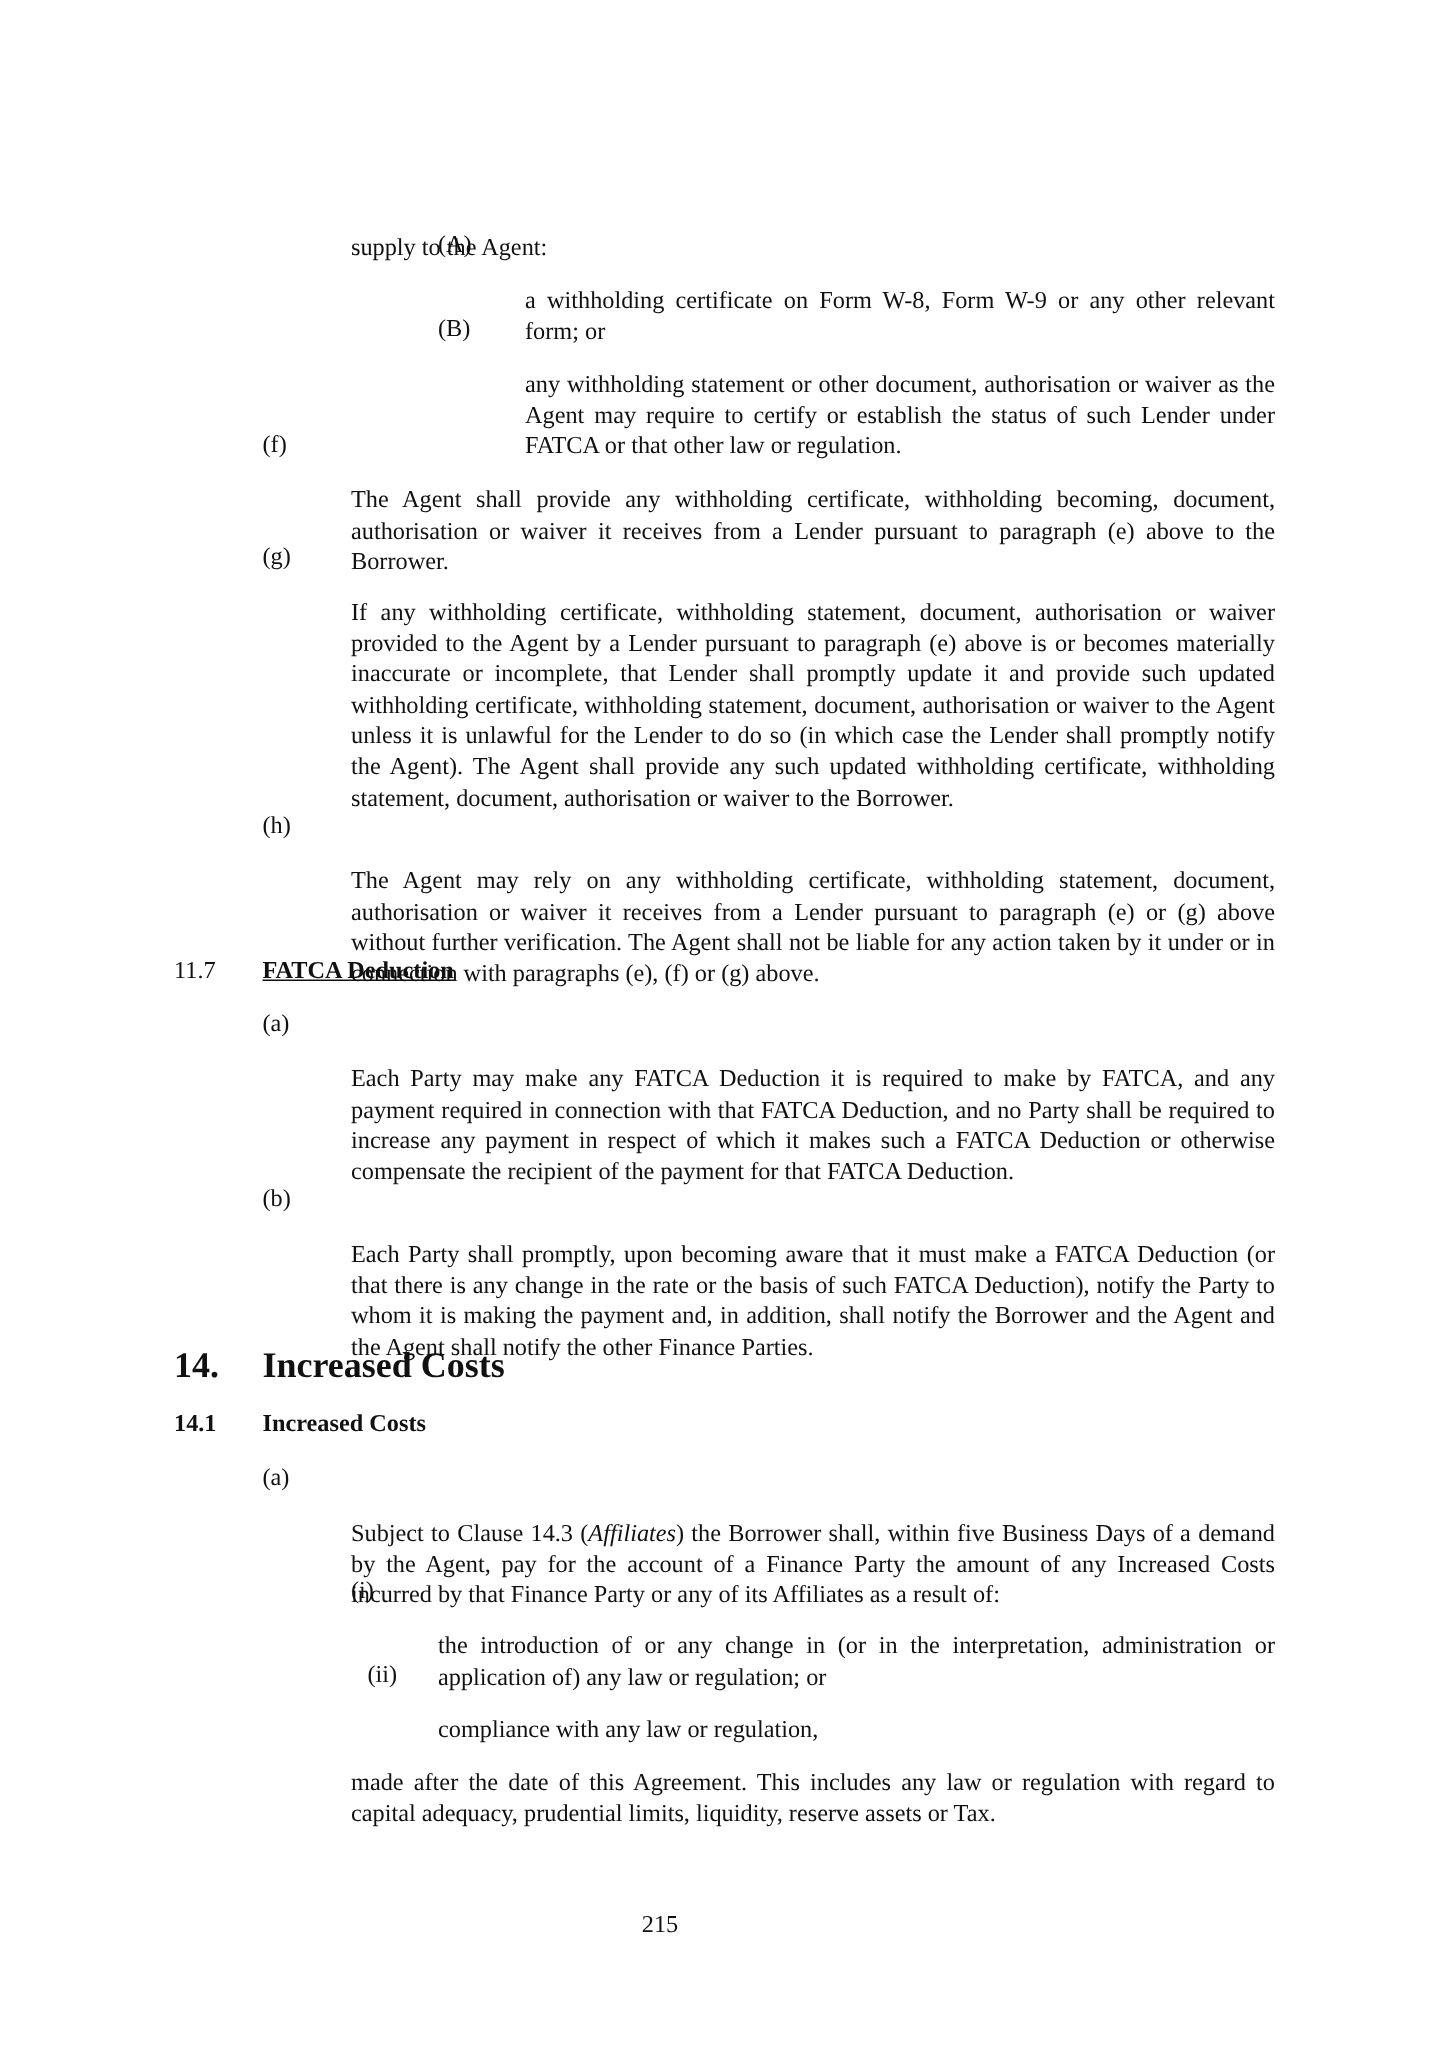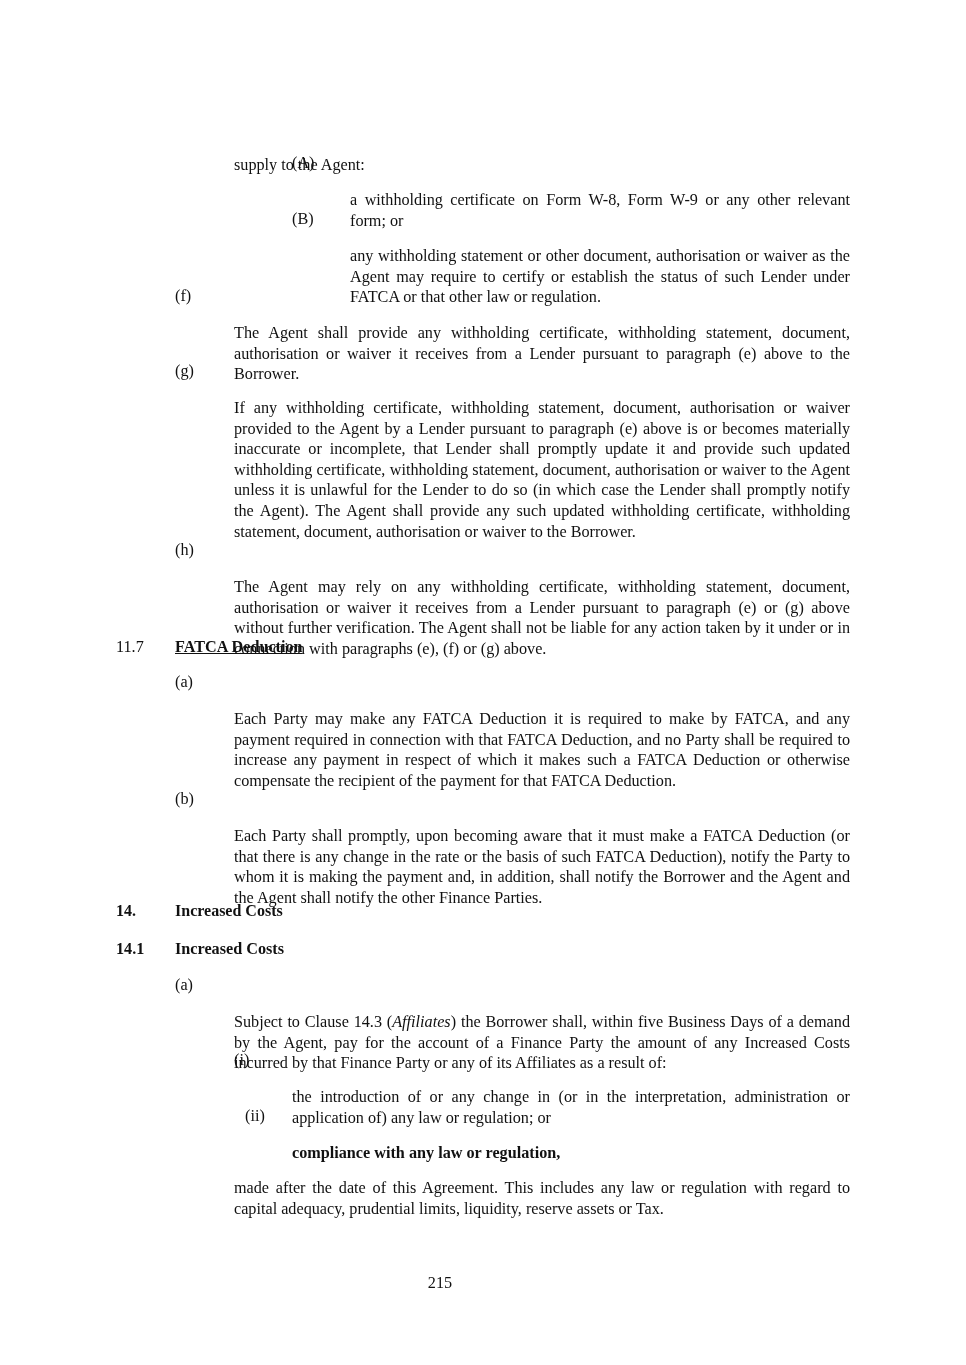--- a/index.html
+++ b/index.html
@@ -6,21 +6,21 @@
     body {
       width: 966px; height: 1365px; position: relative; overflow: hidden;
       font-family: "Liberation Serif", "DejaVu Serif", serif;
       color: #111111; font-size: 16.2px; line-height: 20.6px;
     }
     .page { position: absolute; left: 0; top: 0; width: 966px; height: 1365px; }
     .blk { position: absolute; margin-top: 37px; }
     .just { text-align: justify; text-align-last: left; }
     .num { position: absolute; }
     .bold { font-weight: bold; }
-    .h1 { font-size: 16px; font-weight: bold; }
+    .h1 { font-size: 24px; font-weight: bold; }
     .pageno { position: absolute; left: 0; width: 880px; text-align: center; top: 1273px; }
     i { font-style: italic; }
   </style>
 </head>
 <body>
 
 <div class="page">
 
   <div class="blk" style="left:234px; top:118px;">supply to the Agent:</div>
 
@@ -29,21 +29,21 @@
     <div class="blk just" style="left:350px; top:153px; width:500px;">a withholding certificate on Form W-8, Form W-9 or any other relevant form; or</div>
   </div>
 
   <div>
     <span class="num" style="left:292px; top:209px;">(B)</span>
     <div class="blk just" style="left:350px; top:209px; width:500px;">any withholding statement or other document, authorisation or waiver as the Agent may require to certify or establish the status of such Lender under FATCA or that other law or regulation.</div>
   </div>
 
   <div>
     <span class="num" style="left:175px; top:286px;">(f)</span>
-    <div class="blk just" style="left:234px; top:286px; width:616px;">The Agent shall provide any withholding certificate, withholding statement, document, authorisation or waiver it receives from a Lender pursuant to paragraph (e) above to the Borrower.</div>
+    <div class="blk just" style="left:234px; top:286px; width:616px;">The Agent shall provide any withholding certificate, withholding becoming, document, authorisation or waiver it receives from a Lender pursuant to paragraph (e) above to the Borrower.</div>
   </div>
 
   <div>
     <span class="num" style="left:175px; top:361px;">(g)</span>
     <div class="blk just" style="left:234px; top:361px; width:616px;">If any withholding certificate, withholding statement, document, authorisation or waiver provided to the Agent by a Lender pursuant to paragraph (e) above is or becomes materially inaccurate or incomplete, that Lender shall promptly update it and provide such updated withholding certificate, withholding statement, document, authorisation or waiver to the Agent unless it is unlawful for the Lender to do so (in which case the Lender shall promptly notify the Agent).  The Agent shall provide any such updated withholding certificate, withholding statement, document, authorisation or waiver to the Borrower.</div>
   </div>
 
   <div>
     <span class="num" style="left:175px; top:540px;">(h)</span>
     <div class="blk just" style="left:234px; top:540px; width:616px;">The Agent may rely on any withholding certificate, withholding statement, document, authorisation or waiver it receives from a Lender pursuant to paragraph (e) or (g) above without further verification.  The Agent shall not be liable for any action taken by it under or in connection with paragraphs (e), (f) or (g) above.</div>
@@ -79,19 +79,19 @@
     <div class="blk just" style="left:234px; top:975px; width:616px;"><span>Subject to Clause 14.3 (</span><i>Affiliates</i><span>) the Borrower shall, within five Business Days of a demand by the Agent, pay for the account of a Finance Party the amount of any Increased Costs incurred by that Finance Party or any of its Affiliates as a result of:</span></div>
   </div>
 
   <div>
     <span class="num" style="left:234px; top:1050px;">(i)</span>
     <div class="blk just" style="left:292px; top:1050px; width:558px;">the introduction of or any change in (or in the interpretation, administration or application of) any law or regulation; or</div>
   </div>
 
   <div>
     <span class="num" style="left:245px; top:1106px;text-align:right;">(ii)</span>
-    <div class="blk" style="left:292px; top:1106px; width:558px;font-weight:bold;">compliance with any law or regulation,</div>
+    <div class="blk" style="left:292px; top:1106px; width:558px;">compliance with any law or regulation,</div>
   </div>
 
   <div class="blk just" style="left:234px; top:1141px; width:616px;">made after the date of this Agreement.  This includes any law or regulation with regard to capital adequacy, prudential limits, liquidity, reserve assets or Tax.</div>
 
   <div class="pageno">215</div>
 </div>
 
 </body></html>

